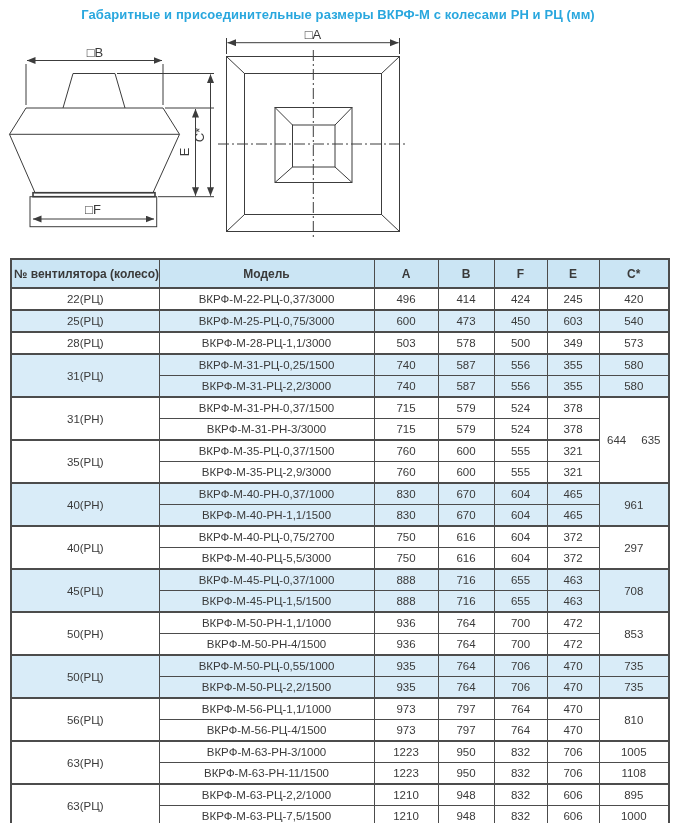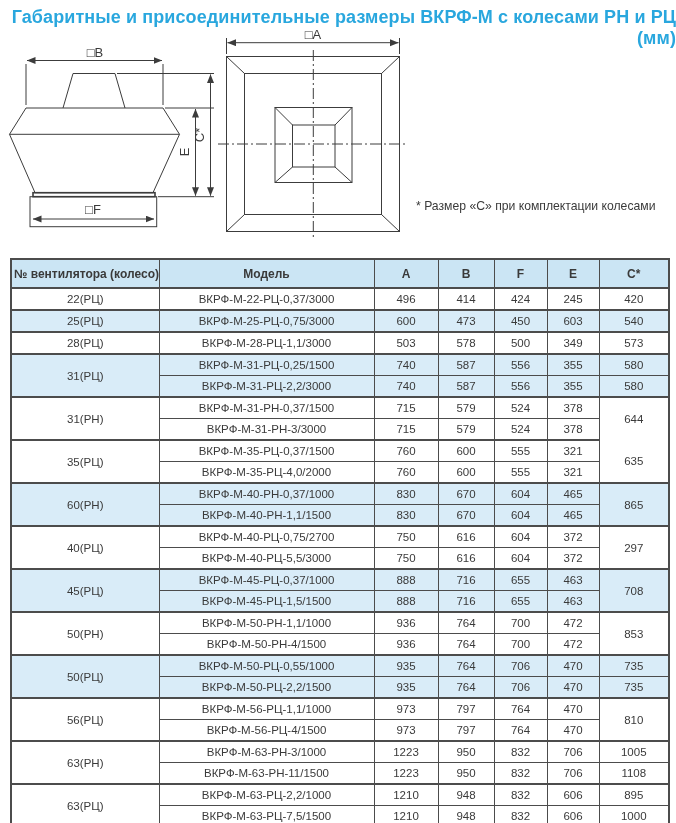--- a/index.html
+++ b/index.html
@@ -1,20 +1,20 @@
 <!DOCTYPE html>
 <html><head>
 <meta charset="utf-8">
 <style>
   html,body { margin:0; padding:0; background:#fff; }
   .page { position:relative; width:676px; height:823px; background:#ffffff;
           font-family:"Liberation Sans", sans-serif; overflow:hidden; }
 
-  .title { position:absolute; top:7px; left:0; width:100%; text-align:right;
-           font-size:18px; font-weight:bold; color:#29a7de; letter-spacing:0.1px; }
+  .title { position:absolute; top:7px; left:0; width:100%; text-align:center;
+           font-size:13px; font-weight:bold; color:#29a7de; letter-spacing:0.1px; }
 
   svg.drawings { position:absolute; left:0; top:28px; }
   .ln  { stroke:#3c3c3c; stroke-width:1; fill:none; }
   .thk { stroke:#3c3c3c; stroke-width:1.6; fill:none; }
   .dim { stroke:#3c3c3c; stroke-width:1; fill:none; }
   .cl  { stroke:#3c3c3c; stroke-width:1; fill:none; stroke-dasharray:11 3 2 3; }
   .dl  { font-family:"Liberation Sans", sans-serif; font-size:13px; fill:#3a3a3a; }
 
   .note { position:absolute; left:416px; top:199px; width:248px;
           font-size:12.2px; color:#3a3a3a; line-height:15px; }
@@ -22,21 +22,21 @@
   table.dims { position:absolute; left:10px; top:258px; width:658px;
                border-collapse:collapse; table-layout:fixed;
                border:2px solid #4c4c4c; }
   .dims th, .dims td { border:1px solid #4c4c4c; text-align:center; vertical-align:middle;
                        color:#3a3a3a; padding:0 2px; overflow:hidden; white-space:nowrap; }
   .dims th { background:#cbe5f4; height:27px; font-size:12px; font-weight:bold; }
   .dims td { height:20px; font-size:11.5px; font-weight:normal; }
   .dims td.blue { background:#d9ecf8; }
   .dims tr.gt td { border-top:2px solid #4c4c4c; }
   td.ctall { padding:0; }
-  .ctall-wrap { display:flex; flex-direction:column; height:100%; min-height:82px; }
+  .ctall-wrap { display:flex; flex-direction:row; height:100%; min-height:82px; }
   .ctall-wrap div { flex:1; display:flex; align-items:center; justify-content:center; }
 </style>
 </head>
 <body>
 
 <div class="page">
 
   <div class="title">Габаритные и присоединительные размеры ВКРФ-М с колесами РН и РЦ (мм)</div>
 
   <svg class="drawings" width="676" height="222" viewBox="0 0 676 222">
@@ -98,21 +98,20 @@
       <line class="cl" x1="218" y1="116" x2="408" y2="116"></line>
 
       <line class="ln" x1="226.5" y1="10" x2="226.5" y2="26"></line>
       <line class="ln" x1="399.5" y1="10" x2="399.5" y2="26"></line>
       <line class="dim" x1="227.5" y1="14.7" x2="398.5" y2="14.7" marker-start="url(#arr)" marker-end="url(#arr)"></line>
       <text class="dl" x="313" y="11" text-anchor="middle">□A</text>
     </g>
   </svg>
 
   <div class="note">
-    <div>* Размер «С» при комплектации колесами</div>
   </div>
 
   <table class="dims">
     <colgroup>
       <col style="width:148px">
         <col style="width:215px">
         <col style="width:64px">
       <col style="width:56px">
         <col style="width:53px">
         <col style="width:52px">
@@ -203,35 +202,35 @@
 
       <tr class="gt">
         <td rowspan="2">35(РЦ)</td>
         <td>ВКРФ-М-35-РЦ-0,37/1500</td>
         <td>760</td>
         <td>600</td>
         <td>555</td>
         <td>321</td>
       </tr>
       <tr>
-        <td>ВКРФ-М-35-РЦ-4,0/2000</td>
+        <td>ВКРФ-М-35-РЦ-2,9/3000</td>
         <td>760</td>
         <td>600</td>
         <td>555</td>
         <td>321</td>
       </tr>
 
       <tr class="gt">
-        <td class="blue" rowspan="2">60(РН)</td>
+        <td class="blue" rowspan="2">40(РН)</td>
         <td class="blue">ВКРФ-М-40-РН-0,37/1000</td>
         <td class="blue">830</td>
         <td class="blue">670</td>
         <td class="blue">604</td>
         <td class="blue">465</td>
-        <td class="blue" rowspan="2">865</td>
+        <td class="blue" rowspan="2">961</td>
       </tr>
       <tr>
         <td class="blue">ВКРФ-М-40-РН-1,1/1500</td>
         <td class="blue">830</td>
         <td class="blue">670</td>
         <td class="blue">604</td>
         <td class="blue">465</td>
       </tr>
 
       <tr class="gt">

